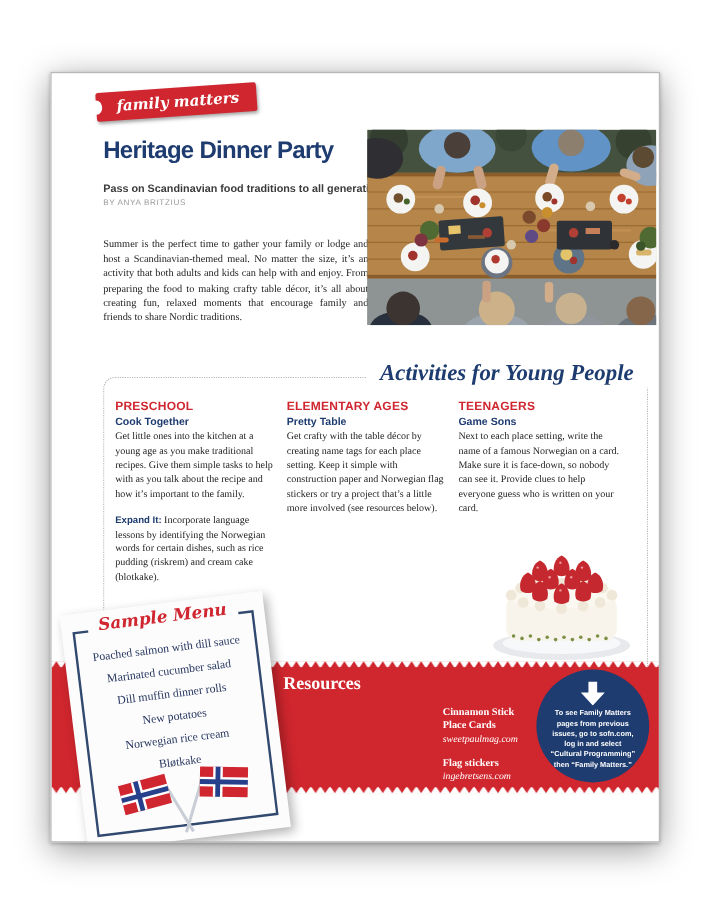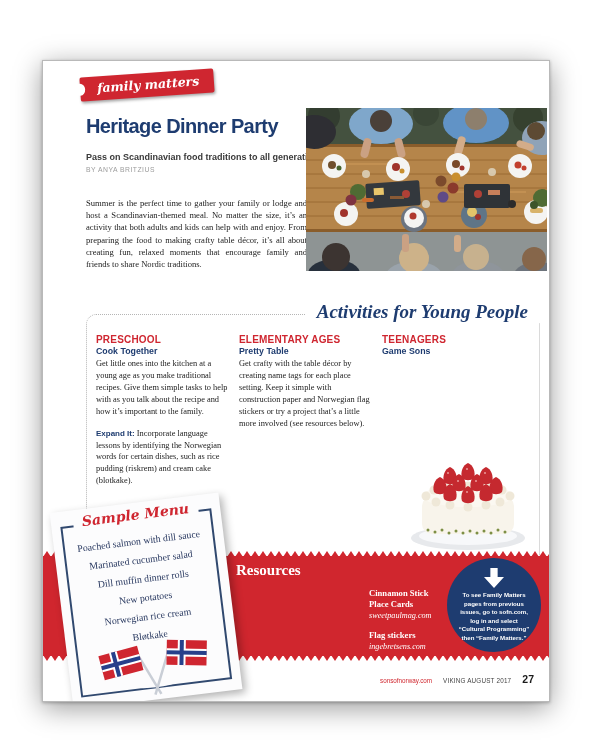--- a/index.html
+++ b/index.html
@@ -198,20 +198,21 @@
 
   <div class="col col-2">
     <div class="cat">ELEMENTARY AGES</div>
     <div class="col-title">Pretty Table</div>
     <div class="col-body">Get crafty with the table décor by creating name tags for each place setting. Keep it simple with construction paper and Norwegian flag stickers or try a project that’s a little more involved (see resources below).</div>
   </div>
 
   <div class="col col-3">
     <div class="cat">TEENAGERS</div>
     <div class="col-title">Game Sons</div>
+    <div class="col-body">Next to each place setting, write the name of a famous Norwegian on a card. Make sure it is face-down, so nobody can see it. Provide clues to help everyone guess who is written on your card.</div>
   </div>
 
   <div class="cake">
     <svg width="135" height="103" viewBox="0 0 135 103">
       <ellipse cx="67" cy="87" rx="57" ry="12" fill="#e7e9ec"></ellipse>
       <ellipse cx="67" cy="85" rx="49" ry="9" fill="#f7f8fa"></ellipse>
       <rect x="21" y="45" width="92" height="38" rx="10" fill="#f8f4eb"></rect>
       <g fill="#7d8f45">
         <circle cx="27" cy="79" r="1.5"></circle>
           <circle cx="34" cy="81" r="1.5"></circle>
@@ -332,19 +333,14 @@
           <rect width="40" height="25" fill="#cf2630"></rect>
           <rect x="11" width="8" height="25" fill="#ffffff"></rect>
           <rect y="8.5" width="40" height="8" fill="#ffffff"></rect>
           <rect x="13" width="4" height="25" fill="#27408b"></rect>
           <rect y="10.5" width="40" height="4" fill="#27408b"></rect>
         </g>
       </svg>
     </div>
   </div>
 
-  <div class="footer">
-    <span class="f-site">sonsofnorway.com</span>
-    <span class="f-issue">VIKING AUGUST 2017</span>
-    <span class="f-page">27</span>
-  </div>
 
 </div>
 
 </body></html>

